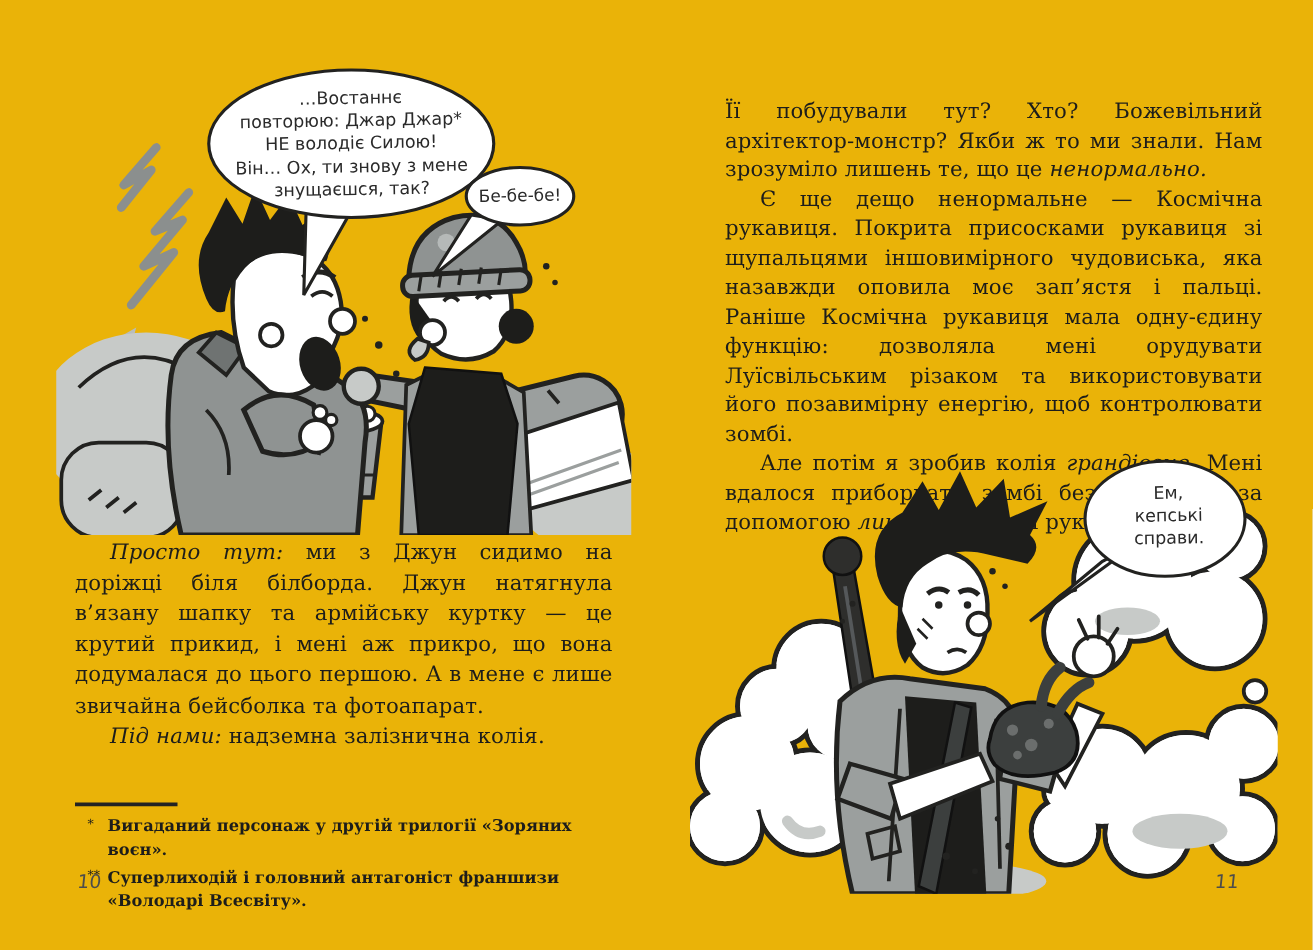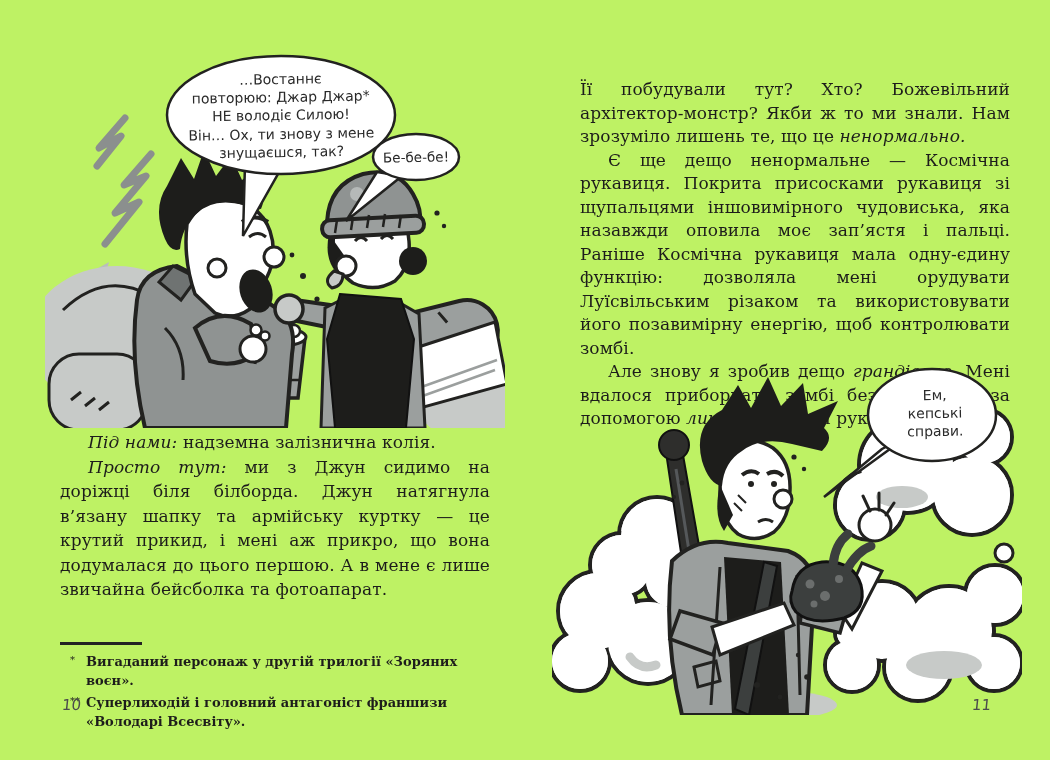--- a/index.html
+++ b/index.html
@@ -1,17 +1,17 @@
 <!DOCTYPE html>
 <html lang="uk"><head>
 <meta charset="utf-8">
 <style>
   html,body{margin:0;padding:0;background:#e8e8e8;}
   #spread{
-    position:relative;width:1050px;height:760px;background:#bef264;
+    position:relative;width:1050px;height:760px;background:#eab308;
     overflow:hidden;font-family:"DejaVu Serif",serif;color:#1d1d1b;
   }
   
   .textcol{position:absolute;width:430px;text-align:justify;
     font-size:17px;letter-spacing:.1px;}
   #left-text{left:60px;top:430px;line-height:24.5px;}
   #right-text{left:580px;top:78px;line-height:23.5px;}
   .para{margin:0;text-indent:28px;}
   .para.no-indent{text-indent:0;}
   .ital{font-style:italic;}
@@ -128,22 +128,22 @@
     </svg>
 
     <div class="bubble-text hand" style="left:168px;top:70px;width:226px;">…Востаннє
 повторюю: Джар Джар*
 НЕ володіє Силою!
 Він… Ох, ти знову з мене
 знущаєшся, так?</div>
     <div class="bubble-text hand" style="left:374px;top:149px;width:84px;font-size:13.5px;">Бе-бе-бе!</div>
 
     <div id="left-text" class="textcol">
+      <p class="para"><span class="ital">Просто тут:</span><span> ми з Джун сидимо на доріжці біля білборда. Джун натягнула в’язану шапку та армійську куртку — це крутий прикид, і мені аж прикро, що вона додумалася до цього першою. А в мене є лише звичайна бейсболка та фотоапарат.</span></p>
       <p class="para"><span class="ital">Під нами:</span><span> надземна залізнична колія.</span></p>
-      <p class="para"><span class="ital">Просто тут:</span><span> ми з Джун сидимо на доріжці біля білборда. Джун натягнула в’язану шапку та армійську куртку — це крутий прикид, і мені аж прикро, що вона додумалася до цього першою. А в мене є лише звичайна бейсболка та фотоапарат.</span></p>
     </div>
 
     <div id="footnotes">
       <div class="fn-rule"></div>
       <div class="fn">
         <span class="fn-marker">*</span>
         <span class="fn-text">Вигаданий персонаж у другій трилогії «Зоряних воєн».</span>
       </div>
       <div class="fn">
         <span class="fn-marker">**</span>
@@ -152,21 +152,21 @@
     </div>
 
     <div class="pagenum" style="left:62px;top:696px;">10</div>
   </div>
 
   <div>
 
     <div id="right-text" class="textcol">
       <p class="para no-indent"><span>Її побудували тут? Хто? Божевільний архітектор-монстр? Якби ж то ми знали. Нам зрозуміло лишень те, що це </span><span class="ital">ненормально.</span></p>
       <p class="para">Є ще дещо ненормальне — Космічна рукавиця. Покрита присосками рукавиця зі щупальцями іншовимірного чудовиська, яка назавжди оповила моє зап’ястя і пальці. Раніше Космічна рукавиця мала одну-єдину функцію: дозволяла мені орудувати Луїсвільським різаком та використовувати його позавимірну енергію, щоб контролювати зомбі.</p>
-      <p class="para"><span>Але знову я зробив дещо </span><span class="ital">грандіозне.</span><span> Мені вдалося приборкати зомбі без Різака — за допомогою </span><span class="ital">лише</span><span> Космічної рукавиці.</span></p>
+      <p class="para"><span>Але потім я зробив колія </span><span class="ital">грандіозне.</span><span> Мені вдалося приборкати зомбі без Різака — за допомогою </span><span class="ital">лише</span><span> Космічної рукавиці.</span></p>
     </div>
 
     <svg style="left:552px;top:365px;" width="470" height="350" viewBox="0 0 470 350">
 
       <g>
         <g stroke="#222220" stroke-width="4" fill="#ffffff">
           <circle cx="105" cy="170" r="38"></circle>
             <circle cx="70" cy="200" r="32"></circle>
             <circle cx="122" cy="215" r="30"></circle>
           <circle cx="46" cy="246" r="40"></circle>

